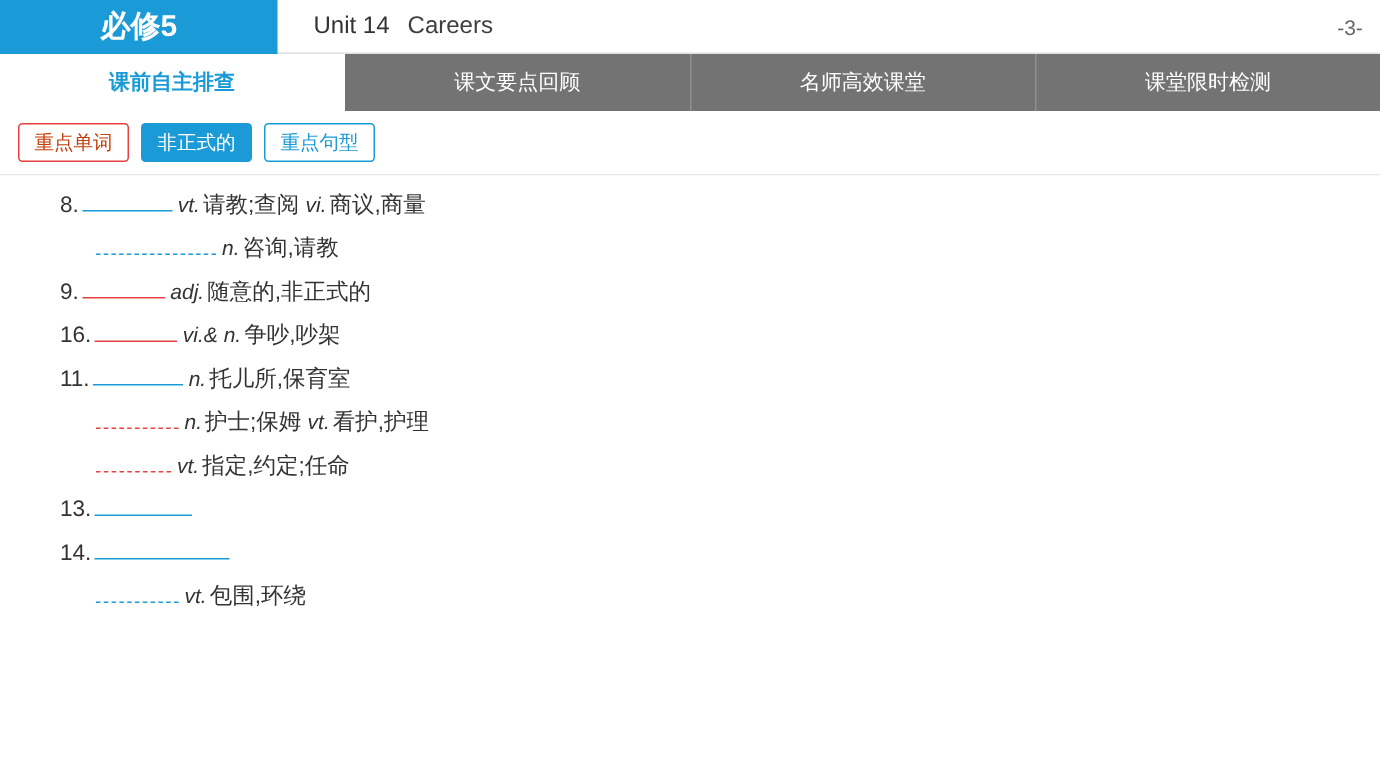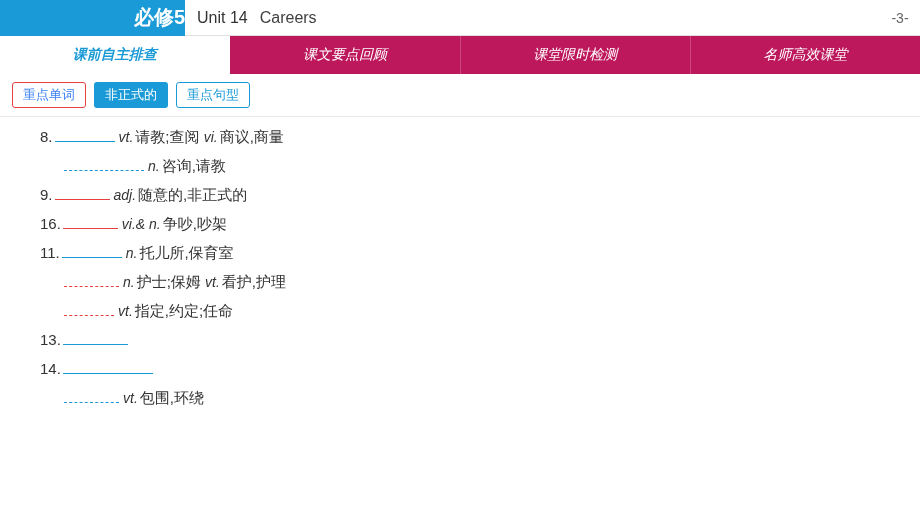--- a/index.html
+++ b/index.html
@@ -19,31 +19,31 @@
       height: 36px;
       background: #fff;
       border-bottom: 1px solid #e0e0e0;
     }
     .logo-area {
       width: 185px;
       height: 36px;
       background: #1a9ad7;
       display: flex;
       align-items: center;
-      justify-content: flex-end;
+      justify-content: center;
       color: #fff;
       font-size: 20px;
       font-weight: bold;
       flex-shrink: 0;
     }
     .unit-title-area {
       flex: 1;
       display: flex;
       align-items: center;
-      padding-left: 12px;
+      padding-left: 24px;
       font-size: 16px;
       color: #333;
       font-weight: normal;
     }
     .unit-title-area .unit-num {
       margin-right: 12px;
       color: #333;
     }
     .unit-title-area .unit-name {
       color: #404040;
@@ -52,23 +52,22 @@
       width: 40px;
       text-align: center;
       color: #666;
       font-size: 14px;
     }
 
     
     .nav-tabs {
       display: flex;
       height: 38px;
-      background: #be185d;
+      background: #737373;
       align-items: stretch;
-      font-style: italic;
     }
     .nav-tab {
       flex: 1;
       display: flex;
       align-items: center;
       justify-content: center;
       color: #fff;
       font-size: 14px;
       cursor: pointer;
       border-right: 1px solid rgba(255,255,255,0.2);
@@ -94,21 +93,21 @@
     .pill {
       padding: 3px 10px;
       border-radius: 3px;
       font-size: 13px;
       cursor: pointer;
       border: 1px solid transparent;
     }
     .pill.active-pill {
       background: #fff;
       border: 1px solid #e84040;
-      color: #3b82f6;
+      color: #c2410c;
     }
     .pill.blue-pill {
       background: #1a9ad7;
       color: #fff;
     }
     .pill.outline-pill {
       background: #fff;
       border: 1px solid #1a9ad7;
       color: #1a9ad7;
       font-family: Liberation Serif, serif;
@@ -204,24 +203,24 @@
 </div>
 
 <div class="nav-tabs">
   <div class="nav-tab active">
     <span>课前自主排查</span>
   </div>
   <div class="nav-tab">
     <span>课文要点回顾</span>
   </div>
   <div class="nav-tab">
+    <span>名师高效课堂</span>
+  </div>
+  <div class="nav-tab">
     <span>课堂限时检测</span>
-  </div>
-  <div class="nav-tab">
-    <span>名师高效课堂</span>
   </div>
 </div>
 
 <div class="sub-nav">
   <div class="pill active-pill">
     <span>重点单词</span>
   </div>
   <div class="pill blue-pill">
     <span>非正式的</span>
   </div>

